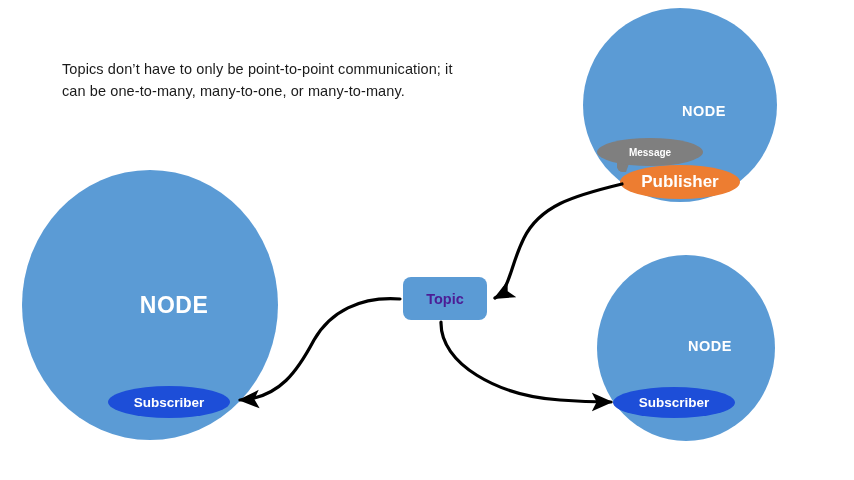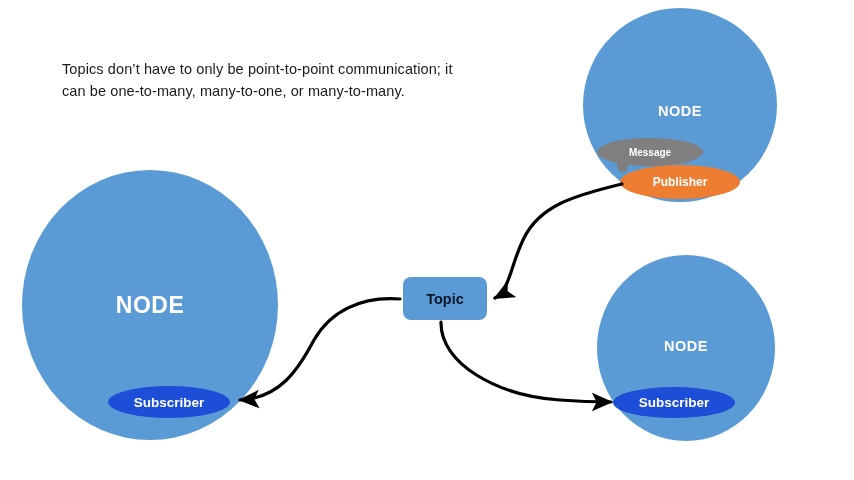--- a/index.html
+++ b/index.html
@@ -38,20 +38,21 @@
   }
   .node-label {
     position: absolute;
     left: 0;
     width: 100%;
     text-align: center;
     color: #ffffff;
     font-weight: bold;
     letter-spacing: 0.5px;
     white-space: nowrap;
+    padding-left: 24px;
   }
 
   
   #node-left {
     left: 22px;
     top: 170px;
     width: 256px;
     height: 270px;
   }
   #node-left-label {
@@ -110,21 +111,21 @@
     top: 387px;
     width: 122px;
     height: 31px;
     font-size: 13.5px;
   }
   #publisher-topright {
     left: 620px;
     top: 165px;
     width: 120px;
     height: 34px;
-    font-size: 12px;
+    font-size: 17px;
   }
   #message-topright {
     left: 597px;
     top: 138px;
     width: 106px;
     height: 28px;
     font-size: 10px;
     z-index: 3;
   }
   
@@ -147,21 +148,21 @@
     position: absolute;
     left: 403px;
     top: 277px;
     width: 84px;
     height: 43px;
     background: #5B9BD5;
     border-radius: 8px;
     display: flex;
     align-items: center;
     justify-content: center;
-    color: #0f172a;
+    color: #4c1d95;
     font-weight: bold;
     font-size: 14.5px;
     z-index: 5;
   }
 
   
   #arrows {
     position: absolute;
     left: 0;
     top: 0;

